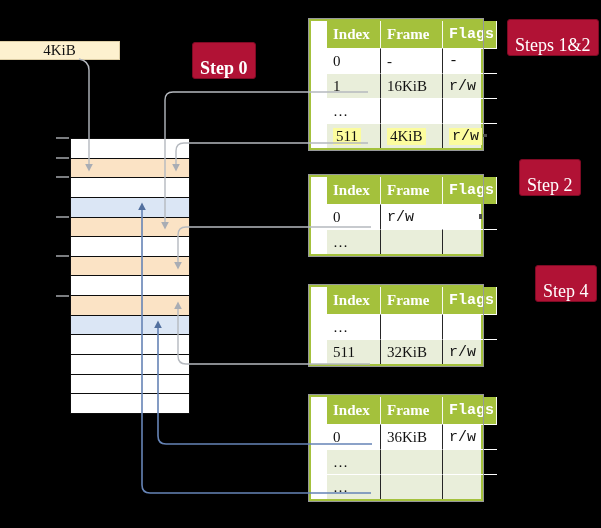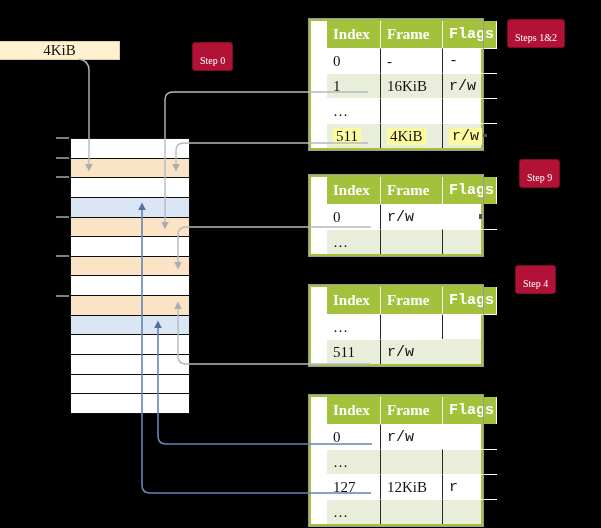--- a/index.html
+++ b/index.html
@@ -5,27 +5,27 @@
   html,body{margin:0;padding:0;background:#000;}
   #stage{position:relative;width:601px;height:528px;background:#000;overflow:hidden;
          font-family:"Liberation Serif","DejaVu Serif",serif;}
 
   
   #frame-label{position:absolute;left:0;top:41px;width:120px;height:19px;
     background:var(--label_cream);border:1px solid #dccda5;border-left:none;
     box-sizing:border-box;text-align:center;font-size:15px;line-height:17px;color:#111;}
 
   
-  .badge{position:absolute;background:var(--badge_red);color:#fff;font-size:10px;
-    line-height:15px;padding:10px 7px 2px;border:1px solid #7e0a24;border-radius:3px;
+  .badge{position:absolute;background:var(--badge_red);color:#fff;font-size:18px;
+    line-height:15px;padding:18px 7px 2px;border:1px solid #7e0a24;border-radius:3px;
     white-space:nowrap;}
-  #badge-step0{left:192px;top:42px;}
+  #badge-step0{left:192px;top:42px;font-weight:bold;}
   #badge-steps12{left:507px;top:19px;}
   #badge-step3{left:519px;top:159px;}
-  #badge-step4{left:515px;top:265px;}
+  #badge-step4{left:535px;top:265px;}
 
   
   #memory{position:absolute;left:70px;top:138px;width:120px;height:276px;
     display:flex;flex-direction:column;border:1px solid #0d0d0d;box-sizing:border-box;}
   .mrow{flex:1;border-top:1px solid #0d0d0d;}
   .mrow:first-child{border-top:none;}
   .mrow.white{background:#ffffff;}
   .mrow.orange{background:var(--frame_orange);}
   .mrow.blue{background:var(--frame_blue);}
   .tick{position:absolute;left:56px;width:13px;height:2px;margin-top:-1px;background:#7b7d80;}
@@ -52,21 +52,21 @@
 </style>
 </head>
 <body>
 
 <div id="stage">
 
   <div id="frame-label">4KiB</div>
 
   <div class="badge" id="badge-step0">Step 0</div>
   <div class="badge" id="badge-steps12">Steps 1&amp;2</div>
-  <div class="badge" id="badge-step3">Step 9</div>
+  <div class="badge" id="badge-step3">Step 2</div>
   <div class="badge" id="badge-step4">Step 4</div>
 
   <div id="memory">
       <div class="mrow white"></div>
       <div class="mrow orange"></div>
       <div class="mrow white"></div>
       <div class="mrow blue"></div>
       <div class="mrow orange"></div>
       <div class="mrow white"></div>
       <div class="mrow orange"></div>
@@ -142,42 +142,39 @@
         <div class="cell">Frame</div>
         <div class="cell">Flags</div>
       </div>
       <div class="trow">
         <div class="cell">…</div>
         <div class="cell"></div>
         <div class="cell"></div>
       </div>
       <div class="trow shade">
         <div class="cell">511</div>
+        <div class="cell">32KiB</div>
         <div class="cell">r/w</div>
       </div>
     </div>
   <div class="ptable" id="table3">
       <div class="trow thead">
         <div class="cell">Index</div>
         <div class="cell">Frame</div>
         <div class="cell">Flags</div>
       </div>
       <div class="trow">
         <div class="cell">0</div>
-        <div class="cell">r/w</div>
-      </div>
-      <div class="trow shade">
-        <div class="cell">…</div>
-        <div class="cell"></div>
-        <div class="cell"></div>
-      </div>
-      <div class="trow">
-        <div class="cell">127</div>
-        <div class="cell">12KiB</div>
-        <div class="cell">r</div>
+        <div class="cell">36KiB</div>
+        <div class="cell">r/w</div>
+      </div>
+      <div class="trow shade">
+        <div class="cell">…</div>
+        <div class="cell"></div>
+        <div class="cell"></div>
       </div>
       <div class="trow shade">
         <div class="cell">…</div>
         <div class="cell"></div>
         <div class="cell"></div>
       </div>
     </div>
 
   <svg id="overlay" viewBox="0 0 601 528" xmlns="http://www.w3.org/2000/svg">
     <defs>

